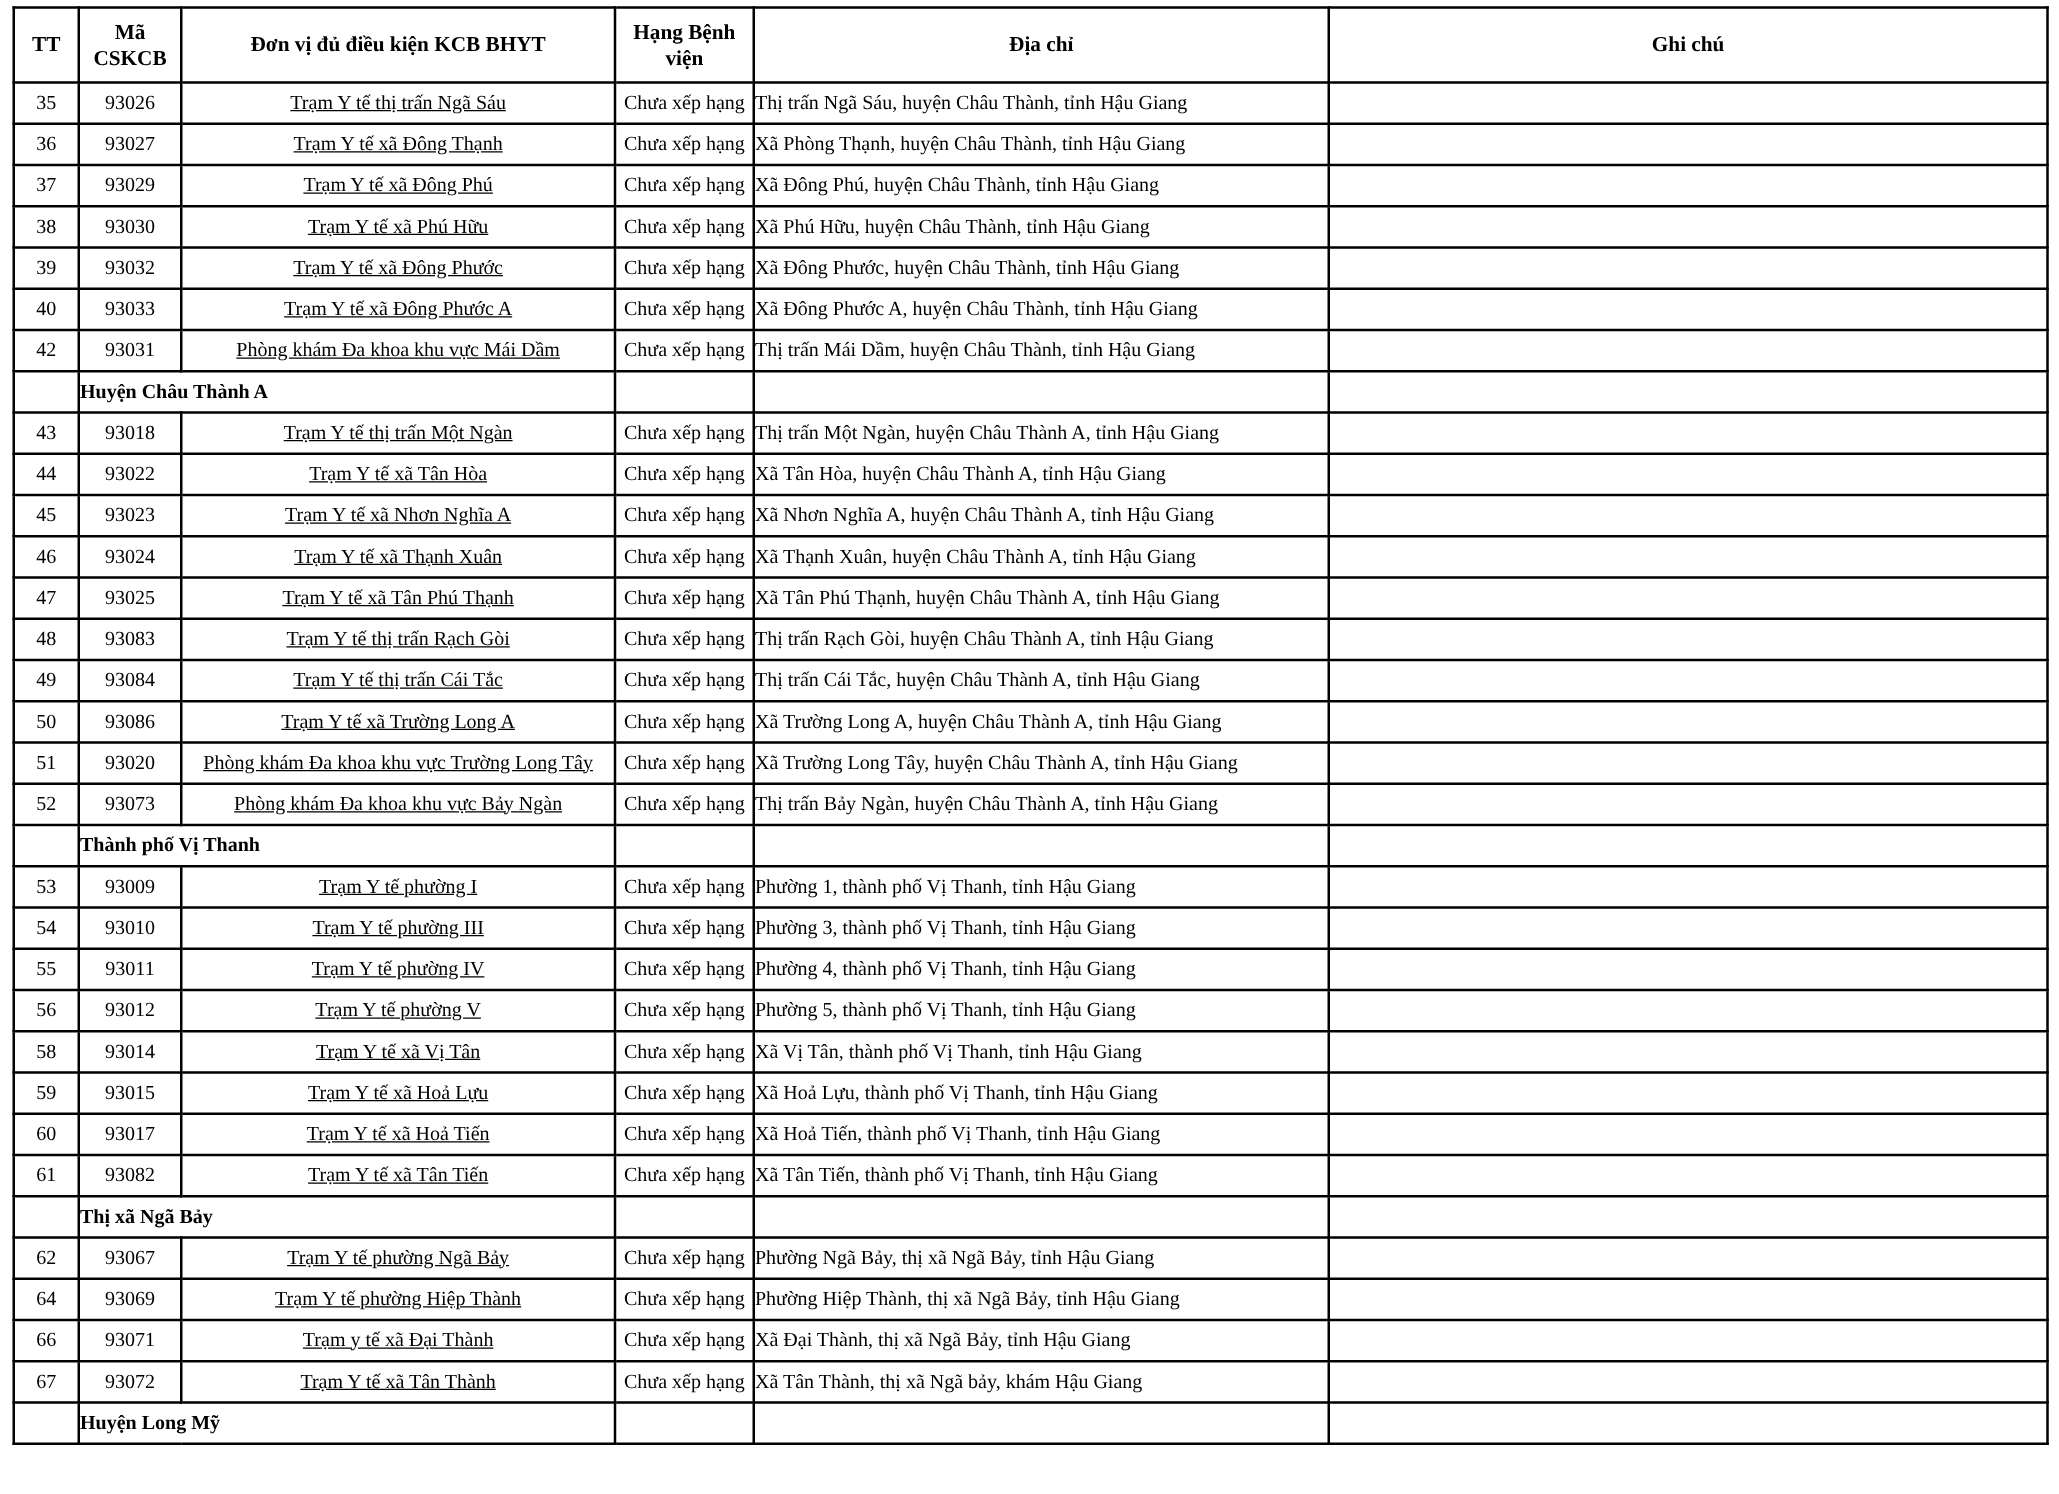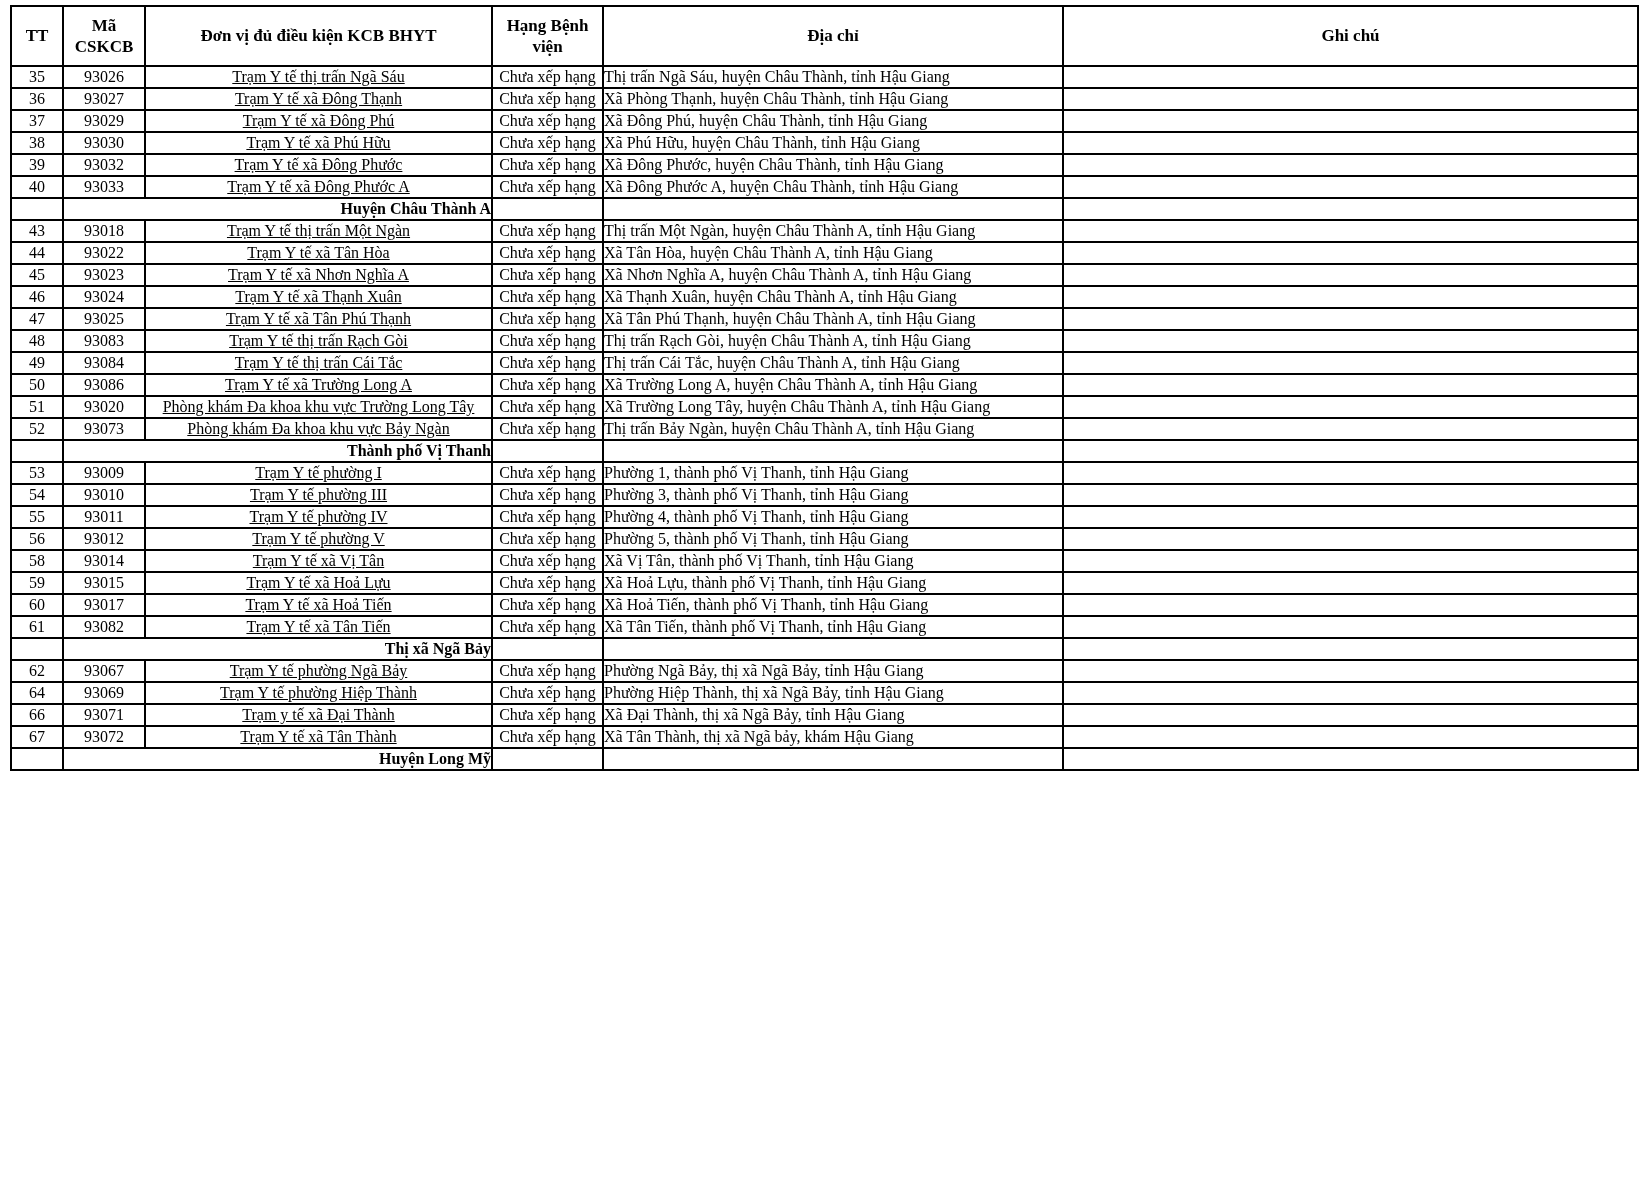--- a/index.html
+++ b/index.html
@@ -29,36 +29,36 @@
     box-sizing: border-box;
   }
   .doc-table thead tr { height: 60px; }
   .doc-table thead th {
     font-weight: bold;
     font-size: 17px;
     text-align: center;
     line-height: 1.25;
     padding: 0 4px;
   }
-  .doc-table tbody tr { height: 22px; }
+  .doc-table tbody tr { height: 33px; }
   .doc-table tbody td {
     font-size: 16px;
     white-space: nowrap;
     padding: 0;
   }
   td.c-tt   { text-align: center; }
   td.c-code { text-align: center; }
   td.c-name { text-align: center; padding-left: 5px; text-decoration: underline; }
   td.c-rank { text-align: center; font-size: 13.5px; }
   td.c-addr { text-align: left; padding-left: 5px; }
   td.c-note { }
   td.section-title {
     font-weight: bold;
     font-size: 17px;
-    text-align: right;
+    text-align: left;
     padding-left: 8px;
     white-space: pre;
   }
 </style>
 </head>
 <body>
 
 <table class="doc-table">
   <colgroup>
     <col style="width:52px">
@@ -121,20 +121,28 @@
       </tr>
       <tr>
         <td class="c-tt">40</td>
         <td class="c-code">93033</td>
         <td class="c-name">Trạm Y tế xã Đông Phước A</td>
         <td class="c-rank">Chưa xếp hạng</td>
         <td class="c-addr">Xã Đông Phước A, huyện Châu Thành, tỉnh Hậu Giang</td>
         <td class="c-note"></td>
       </tr>
       <tr>
+        <td class="c-tt">42</td>
+        <td class="c-code">93031</td>
+        <td class="c-name">Phòng khám Đa khoa khu vực Mái Dầm</td>
+        <td class="c-rank">Chưa xếp hạng</td>
+        <td class="c-addr">Thị trấn Mái Dầm, huyện Châu Thành, tỉnh Hậu Giang</td>
+        <td class="c-note"></td>
+      </tr>
+      <tr>
         <td class="c-tt"></td>
         <td class="section-title" colspan="2">Huyện Châu Thành  A</td>
         <td class="c-rank"></td>
         <td class="c-addr"></td>
         <td class="c-note"></td>
       </tr>
       <tr>
         <td class="c-tt">43</td>
         <td class="c-code">93018</td>
         <td class="c-name">Trạm Y tế thị trấn Một Ngàn</td>

